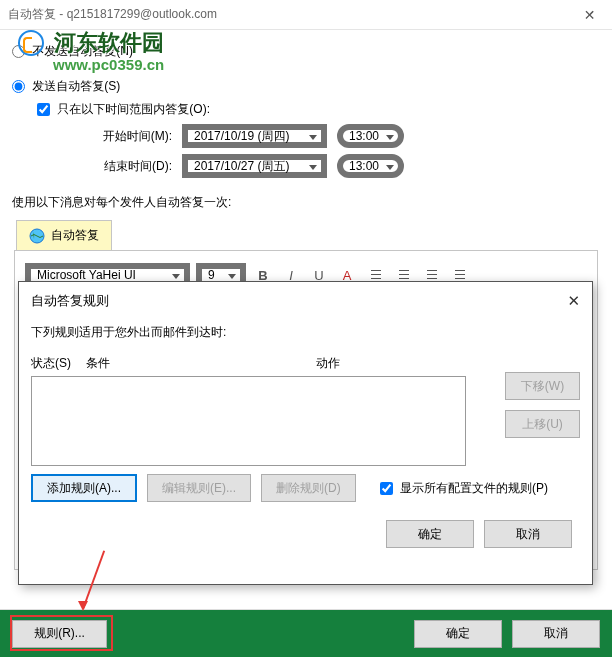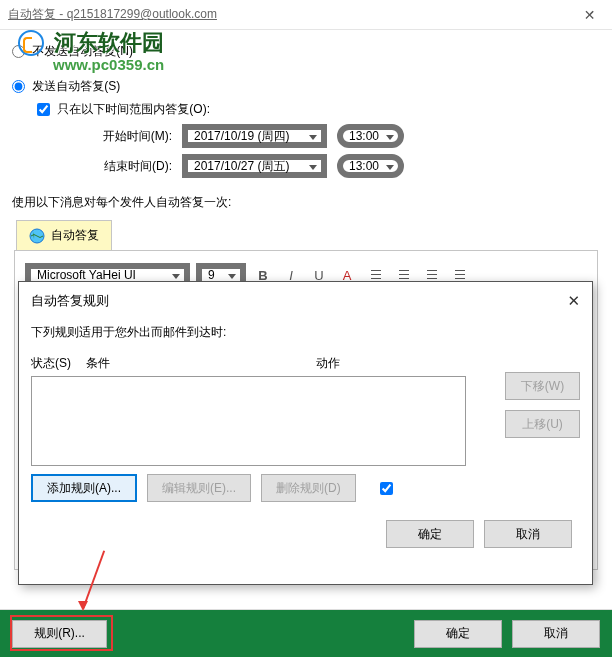--- a/index.html
+++ b/index.html
@@ -1,17 +1,17 @@
 <!DOCTYPE html>
 <html><head>
 <meta charset="utf-8">
 <style>
 * { box-sizing: border-box; margin: 0; padding: 0; font-family: "Microsoft YaHei", sans-serif; }
 body { background: #fff; width: 612px; height: 657px; position: relative; overflow: hidden; }
-.titlebar { height: 30px; border-bottom: 1px solid #e5e5e5; display: flex; align-items: center; padding: 0 8px; font-size: 12px; color: #666; position: relative; text-decoration: underline; }
+.titlebar { height: 30px; border-bottom: 1px solid #e5e5e5; display: flex; align-items: center; padding: 0 8px; font-size: 12px; color: #666; position: relative; }
 .titlebar .close { position: absolute; right: 0; top: 0; width: 45px; height: 30px; display: flex; align-items: center; justify-content: center; font-size: 14px; color: #555; }
 .watermark { position: absolute; top: 28px; left: 18px; z-index: 100; pointer-events: none; }
 .wm-line1 { display: flex; align-items: center; gap: 10px; }
 .wm-logo { width: 26px; height: 26px; border: 2px solid #1e88e5; border-radius: 50%; position: relative; }
 .wm-logo::before { content:""; position:absolute; left:3px; top:5px; width:7px; height:12px; border:2px solid #ff9800; border-right:none; border-radius:4px 0 0 4px;}
 .wm-text { font-size: 22px; font-weight: bold; color: #1b5e20; text-shadow: 1px 1px #fff; }
 .wm-url { font-size: 15px; color: #43a047; font-weight: bold; margin-left: 35px; margin-top: -2px; }
 .content { padding: 10px 12px; font-size: 12px; }
 .opt-row { margin: 3px 0; }
 input[type=radio], input[type=checkbox] { vertical-align: middle; margin-right: 4px; }
@@ -195,20 +195,21 @@
   <div class="side-btns">
     <div class="btn dis">下移(W)</div>
     <div class="btn dis">上移(U)</div>
   </div>
   <div class="drow">
     <div class="btn hl">添加规则(A)...</div>
     <div class="btn dis">编辑规则(E)...</div>
     <div class="btn dis">删除规则(D)</div>
     <label class="showall">
       <input type="checkbox" checked="" style="">
+      <span>显示所有配置文件的规则(P)</span>
     </label>
   </div>
   <div class="drow bottom">
     <div class="btn" style="min-width:88px">确定</div>
     <div class="btn" style="min-width:88px">取消</div>
   </div>
 </div>
 
 <div class="arrow">
   <div class="arrow-line"></div>

